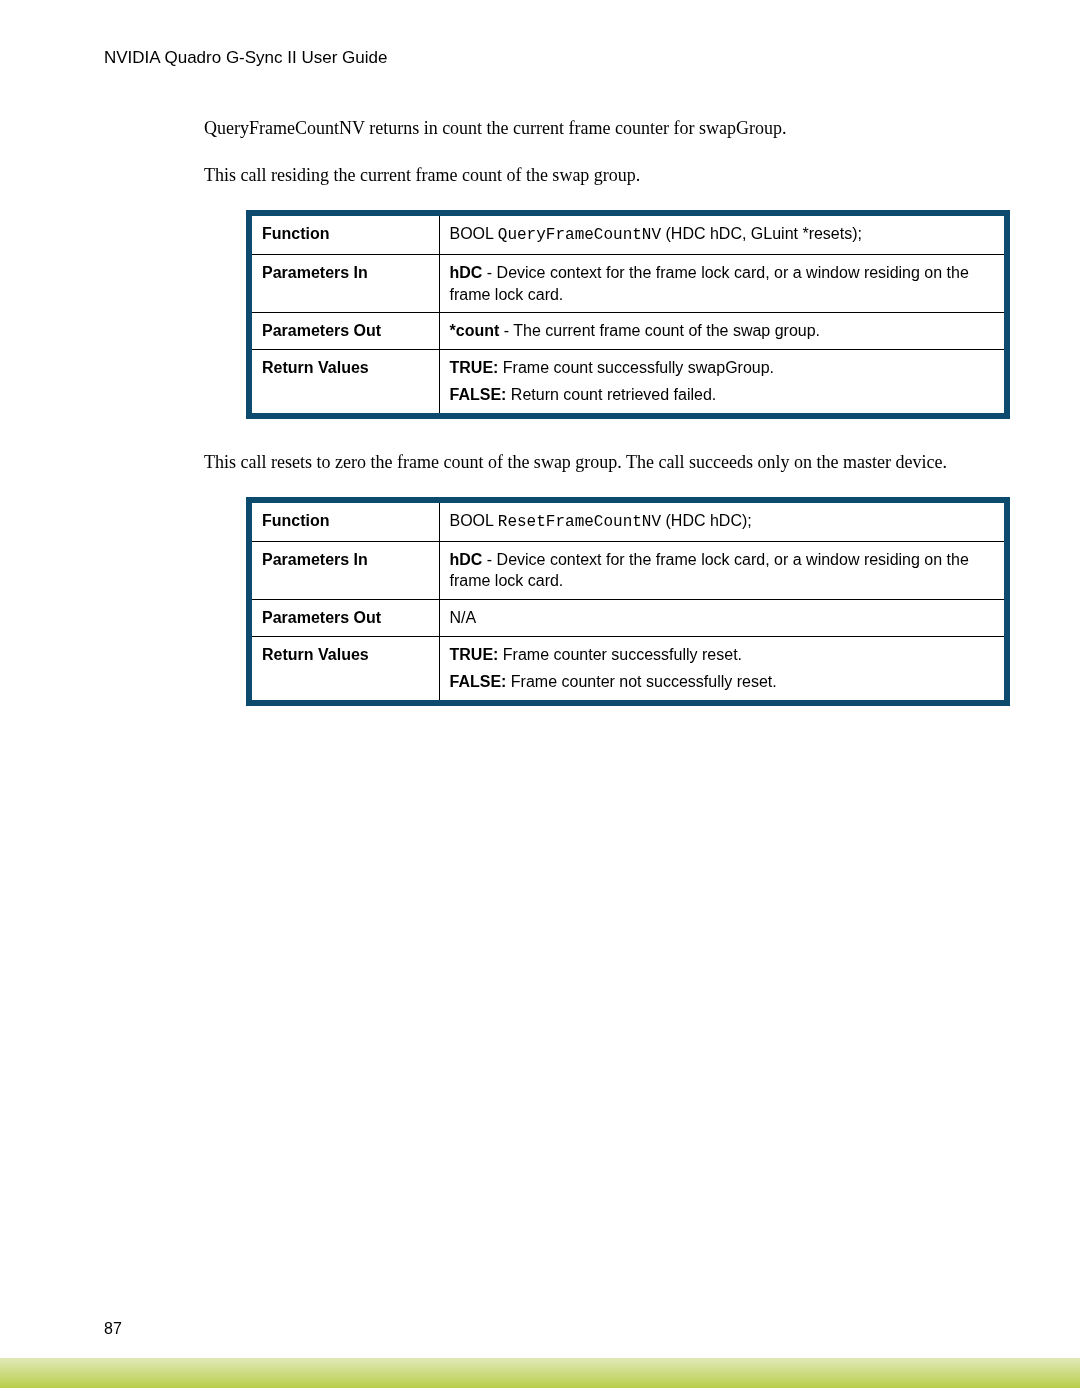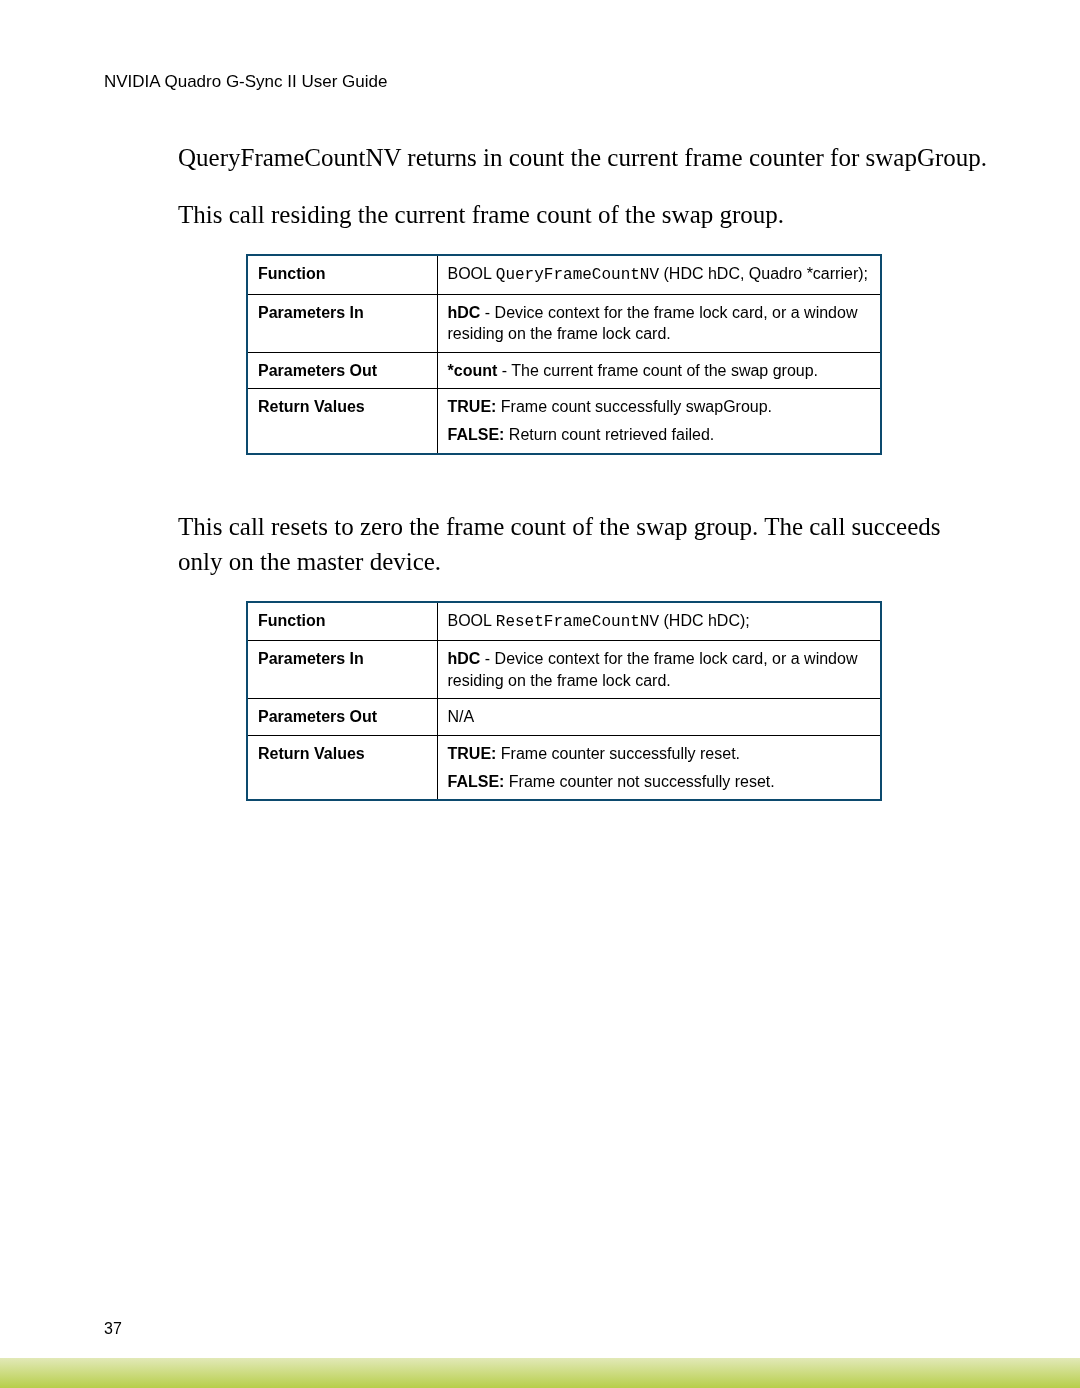--- a/index.html
+++ b/index.html
@@ -13,44 +13,43 @@
     }
     .page {
       padding: 48px 90px 0 104px;
     }
     .header-title {
       font-family: Verdana, Arial, sans-serif;
       font-size: 17px;
       font-weight: normal;
       margin-bottom: 48px;
       color: #000;
-      margin-top: 24px;
     }
     .section-heading {
       font-family: Verdana, Arial, sans-serif;
       font-size: 34px;
       font-weight: normal;
       line-height: 1.25;
       margin-bottom: 32px;
       color: #000;
     }
     .body-text {
       font-family: Georgia, 'Times New Roman', serif;
-      font-size: 25px;
+      font-size: 18px;
       line-height: 1.4;
-      margin-left: 74px;
+      margin-left: 100px;
       margin-bottom: 22px;
       color: #000;
     }
     .func-table {
       margin-left: 142px;
-      width: 636px;
+      width: 764px;
       border-collapse: collapse;
-      border: 2px solid #0c4a6e;
-      margin-bottom: 54px;
+      border: 6px solid #0c4a6e;
+      margin-bottom: 31px;
     }
     .func-table td {
       border: 1px solid #000;
       padding: 7px 10px 7px 10px;
       vertical-align: top;
       font-family: Verdana, Arial, sans-serif;
       font-size: 16px;
       line-height: 1.35;
     }
     .func-table td.label-cell {
@@ -84,21 +83,21 @@
 
 
   <p class="body-text">QueryFrameCountNV returns in count the current frame counter for swapGroup.</p>
   <p class="body-text">This call residing the current frame count of the swap group.</p>
 
   <table class="func-table">
     <tbody>
         <tr>
       <td class="label-cell">Function</td>
       <td>
-        <span>BOOL </span><span class="mono">QueryFrameCountNV</span><span> (HDC hDC, Quadro *carrier);</span>
+        <span>BOOL </span><span class="mono">QueryFrameCountNV</span><span> (HDC hDC, GLuint *resets);</span>
       </td>
     </tr>
     <tr>
       <td class="label-cell">Parameters In</td>
       <td>
         <span class="bold">hDC</span><span> - Device context for the frame lock card, or a window residing on the frame lock card.</span>
       </td>
     </tr>
     <tr>
       <td class="label-cell">Parameters Out</td>
@@ -142,14 +141,14 @@
       <td>
         <div class="rv-line"><span class="bold">TRUE:</span><span> Frame counter successfully reset.</span></div>
         <div class="rv-line"><span class="bold">FALSE:</span><span> Frame counter not successfully reset.</span></div>
       </td>
     </tr>
   </tbody>
     </table>
 
 </div>
 
-<div class="page-number">37</div>
+<div class="page-number">87</div>
 <div class="footer-gradient"></div>
 
 </body></html>

